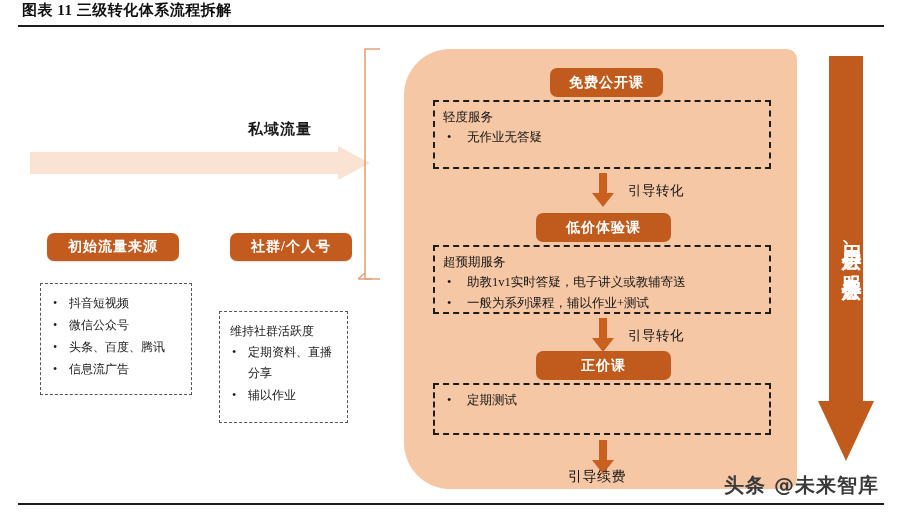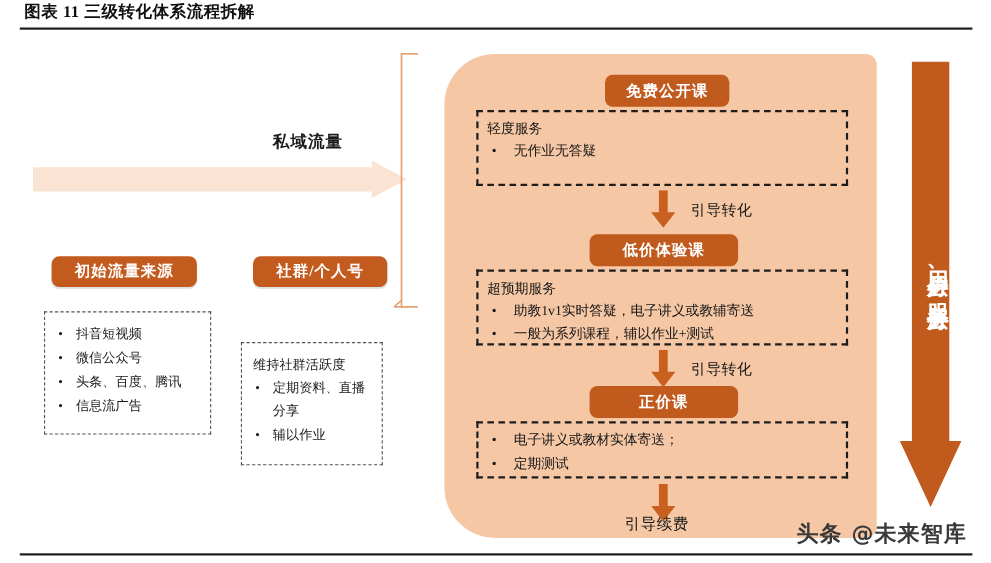--- a/index.html
+++ b/index.html
@@ -325,21 +325,20 @@
 </div>
 
 <svg class="down-arrow" id="down-arrow-1" viewBox="0 0 22 34">
   <polygon points="7,0 15,0 15,20 22,20 11,34 0,20 7,20" fill="#C9601F"></polygon>
 </svg>
 <div class="transition-label" id="transition-label-1">引导转化</div>
 
 <div class="stage-pill" id="stage-pill-2">正价课</div>
 <div class="stage-box" id="stage-box-2">
   <ul>
-    <li>电子讲义或教材实体寄送；</li>
     <li>定期测试</li>
   </ul>
 </div>
 
 <svg class="down-arrow" id="down-arrow-2" viewBox="0 0 22 34">
   <polygon points="7,0 15,0 15,20 22,20 11,34 0,20 7,20" fill="#C9601F"></polygon>
 </svg>
 <div class="transition-label" id="final-label">引导续费</div>
 
 <svg id="segmentation-arrow" viewBox="0 0 56 405">

